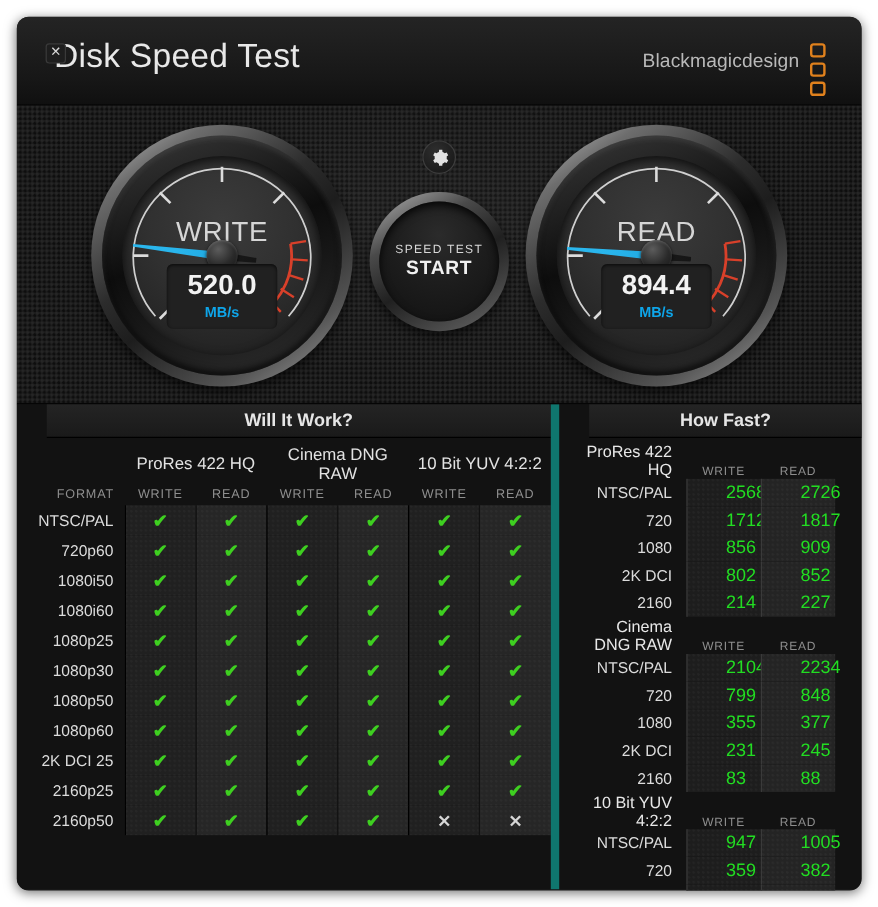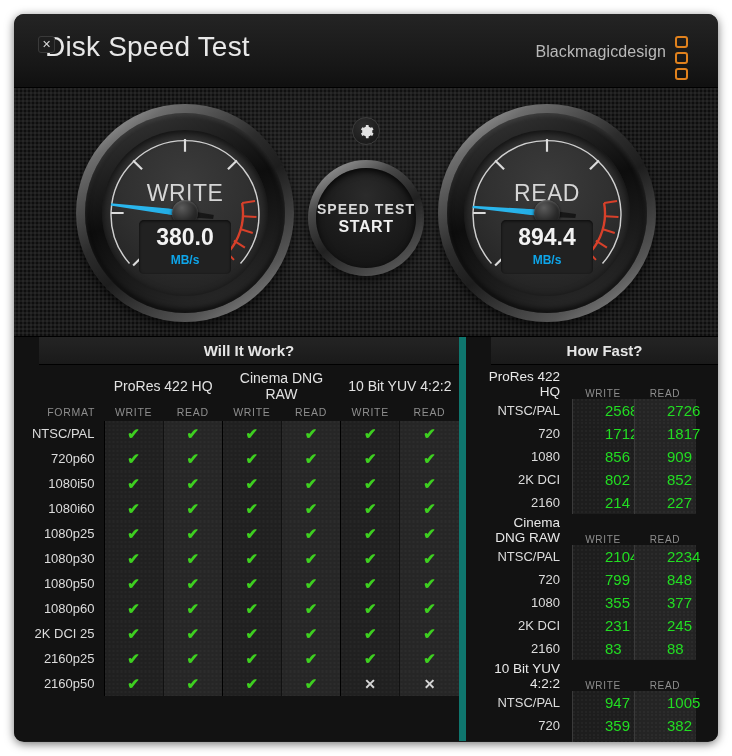--- a/index.html
+++ b/index.html
@@ -180,21 +180,21 @@
     box-shadow: 0 4px 9px rgba(0,0,0,.6);
   }
   #start-inner {
     width: 100px; height: 100px;
     border-radius: 50%;
     background: radial-gradient(circle at 50% 28%, #2b2b2b 0%, #1d1d1d 45%, #111 100%);
     display: flex; flex-direction: column;
     align-items: center; justify-content: center;
     box-shadow: inset 0 3px 7px rgba(0,0,0,.85);
   }
-  #start-sub { font-size: 14px; font-weight: bold; color: #d8d8d8; letter-spacing: 1.1px; }
+  #start-sub { font-size: 10px; font-weight: normal; color: #d8d8d8; letter-spacing: 1.1px; }
   #start-main { font-size: 16px; font-weight: bold; color: #f0f0f0; letter-spacing: .6px; margin-top: 1px; }
 
   
   #panels {
     position: relative;
     height: 404px;
     display: flex;
     background: #121212;
   }
   #panel-left  { width: 445px; position: relative; }
@@ -323,21 +323,21 @@
               <line x1="153.2" y1="109.8" x2="167.1" y2="114.2"></line>
               <line x1="146.2" y1="122.7" x2="158.4" y2="130.4"></line>
               <line x1="136.6" y1="133.7" x2="146.3" y2="144"></line>
               <line x1="126.6" y1="146.9" x2="131.8" y2="153.9"></line>
             </g>
           </svg>
           <div class="gauge-label">WRITE</div>
           <div class="needle" id="needle-write" style="transform: rotate(187deg);"></div>
           <div class="hub"></div>
           <div class="readout">
-            <div class="value">380.0</div>
+            <div class="value">520.0</div>
             <div class="unit">MB/s</div>
           </div>
         </div>
       </div>
     </div>
 
     <div class="gauge read">
       <div class="bezel-inner">
         <div class="face">
           <svg viewBox="0 0 184 184">

